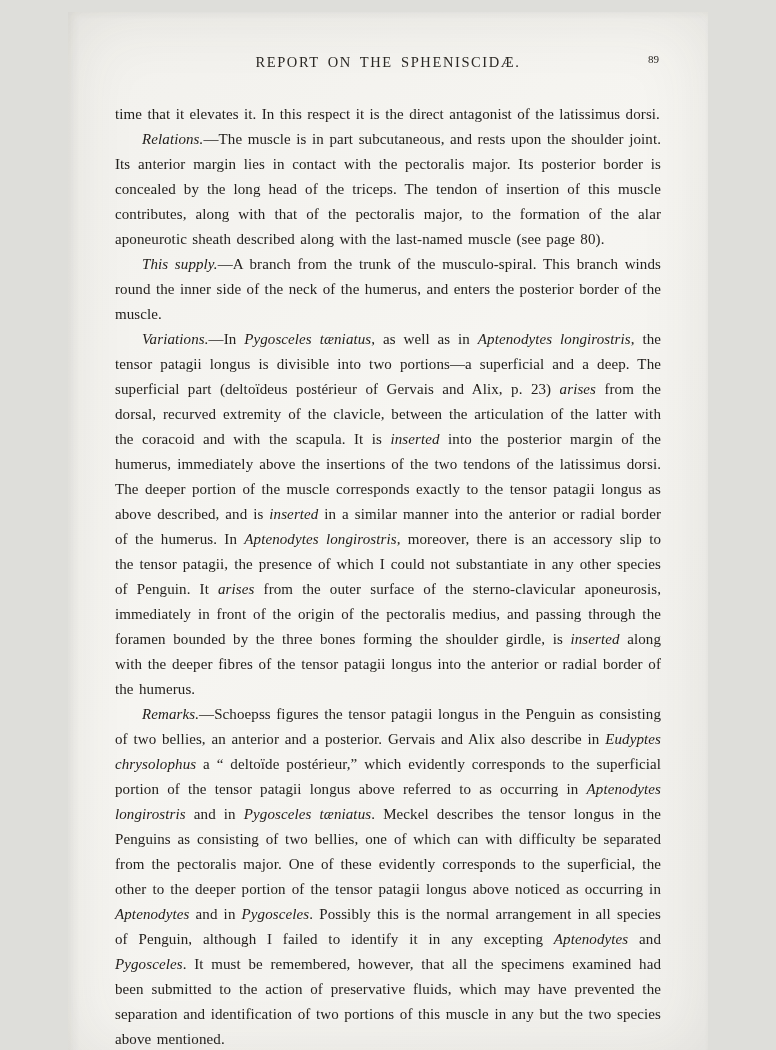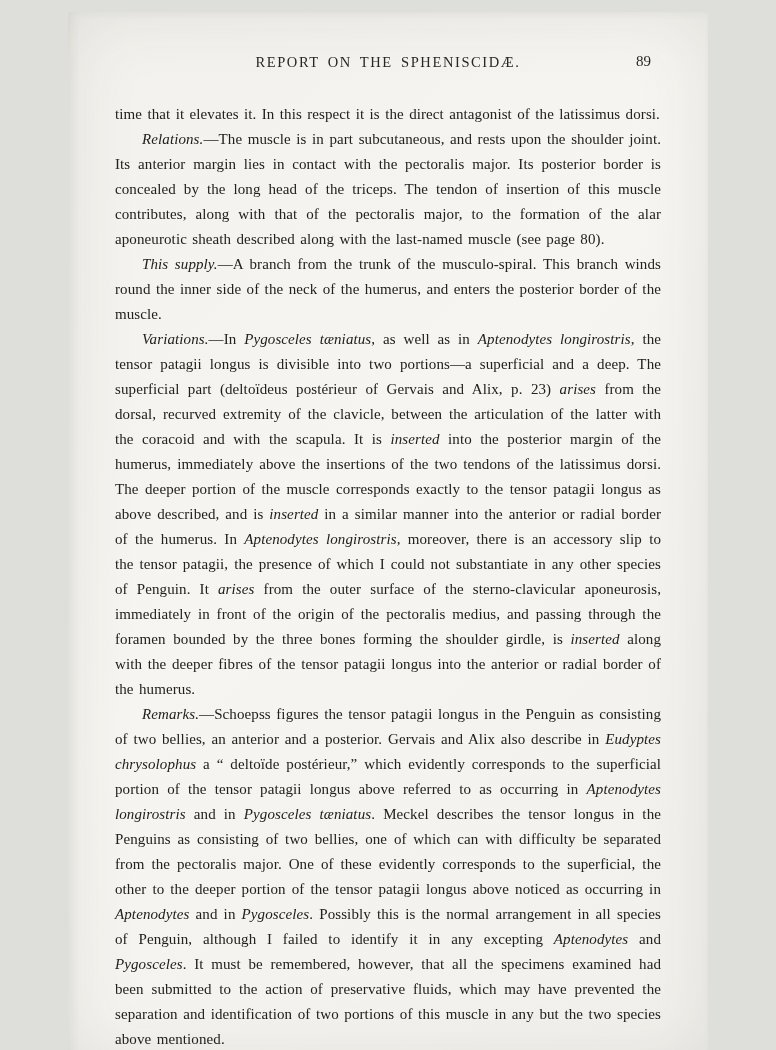--- a/index.html
+++ b/index.html
@@ -30,23 +30,23 @@
     left: 0;
     right: 0;
     text-align: center;
     font-size: 14.5px;
     letter-spacing: 1.6px;
     word-spacing: 3px;
     color: #2a2723;
   }
   .running-header .pagenum {
     position: absolute;
-    right: 10px;
+    right: 2px;
     top: -1px;
-    font-size: 15px;
+    font-size: 11px;
     color: #2a2723;
   }
   .body-text {
     text-align: justify;
     font-size: 15px;
     line-height: 25px;
     word-spacing: 1.5px;
     letter-spacing: 0.1px;
   }
   .body-text p.para {

